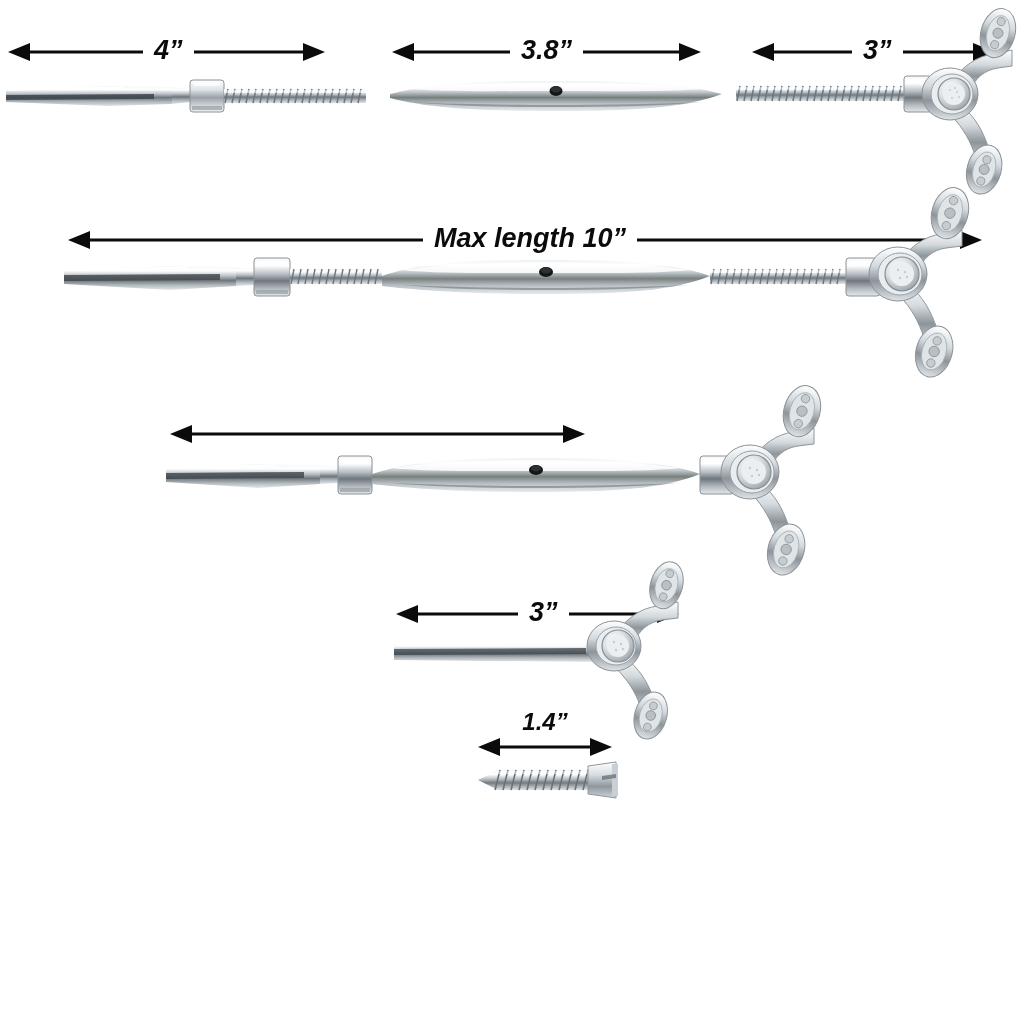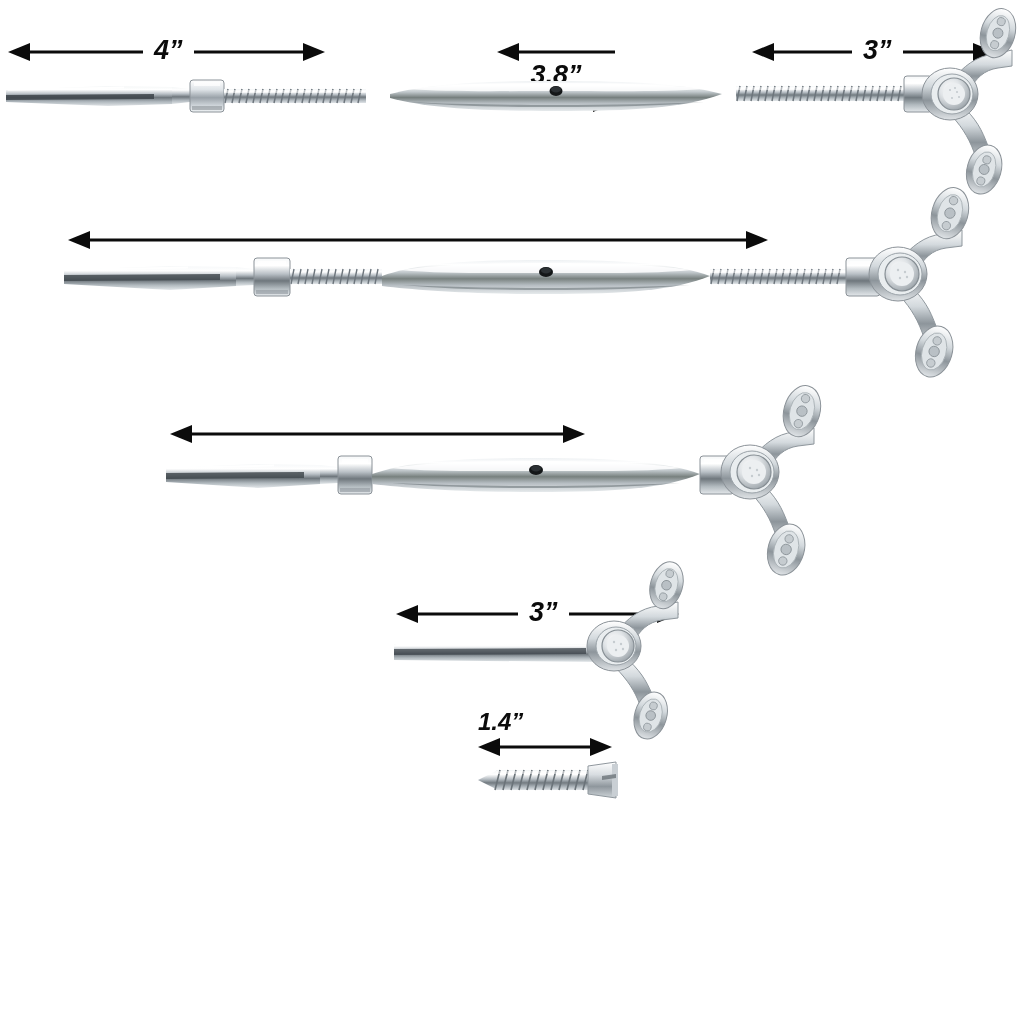--- a/index.html
+++ b/index.html
@@ -87,21 +87,21 @@
       <g stroke="#6d757c" stroke-width="1.5" fill="none">
         <path d="M224,13 l-3,14 M231,13 l-3,14 M238,13 l-3,14 M245,13 l-3,14 M252,13 l-3,14
                  M259,13 l-3,14 M266,13 l-3,14 M273,13 l-3,14 M280,13 l-3,14 M287,13 l-3,14
                  M294,13 l-3,14 M301,13 l-3,14 M308,13 l-3,14 M315,13 l-3,14 M322,13 l-3,14
                  M329,13 l-3,14 M336,13 l-3,14 M343,13 l-3,14 M350,13 l-3,14 M357,13 l-3,14"></path>
       </g>
       <rect x="220" y="14" width="142" height="3" fill="#ffffff" opacity=".55"></rect>
     </svg>
   </div>
 
-  <div class="dim" style="left:392px;top:40px;width:328px;font-size:27px;flex-direction:column;">
+  <div class="dim" style="left:392px;top:40px;width:328px;font-size:27px;">
     <div class="seg" style="width:118px;">
       <div class="head left"></div>
       <div class="bar" style="left:20px;right:0;"></div>
     </div>
     <div class="lbl">3.8”</div>
     <div class="seg" style="width:118px;">
       <div class="bar" style="left:0;right:20px;"></div>
       <div class="head right"></div>
     </div>
   </div>
@@ -215,20 +215,21 @@
         <circle cx="0" cy="26" r="4" fill="#c6ccd0" stroke="#8e969c" stroke-width=".8"></circle>
       </g>
     </svg>
   </div>
 
   <div class="dim" style="left:68px;top:228px;width:950px;font-size:27px;">
     <div class="seg" style="width:355px;">
       <div class="head left"></div>
       <div class="bar" style="left:20px;right:0;"></div>
     </div>
+    <div class="lbl">Max length 10”</div>
     <div class="seg" style="width:345px;">
       <div class="bar" style="left:0;right:20px;"></div>
       <div class="head right"></div>
     </div>
   </div>
 
   <div class="hw" style="left:60px;top:186px;">
     <svg width="964" height="196" viewBox="0 0 964 196">
       <defs>
         <linearGradient id="steelC" x1="0" y1="0" x2="0" y2="1">
@@ -496,21 +497,21 @@
     </svg>
   </div>
 
   <div class="dim" style="left:478px;top:735px;width:134px;font-size:24px;">
     <div class="seg" style="width:134px;">
       <div class="head left"></div>
       <div class="bar" style="left:18px;right:18px;"></div>
       <div class="head right"></div>
     </div>
   </div>
-  <div style="position:absolute;left:478px;top:708px;width:134px;text-align:left;
+  <div style="position:absolute;left:478px;top:708px;width:134px;text-align:center;
               font-size:24px;font-weight:bold;font-style:italic;color:#0b0b0b;">1.4”</div>
 
   <div class="hw" style="left:476px;top:758px;">
     <svg width="148" height="44" viewBox="0 0 148 44">
       <defs>
         <linearGradient id="screwG" x1="0" y1="0" x2="0" y2="1">
           <stop offset="0%" stop-color="#f2f5f6"></stop>
           <stop offset="22%" stop-color="#ffffff"></stop>
           <stop offset="46%" stop-color="#b6bdc3"></stop>
           <stop offset="64%" stop-color="#737b81"></stop>

